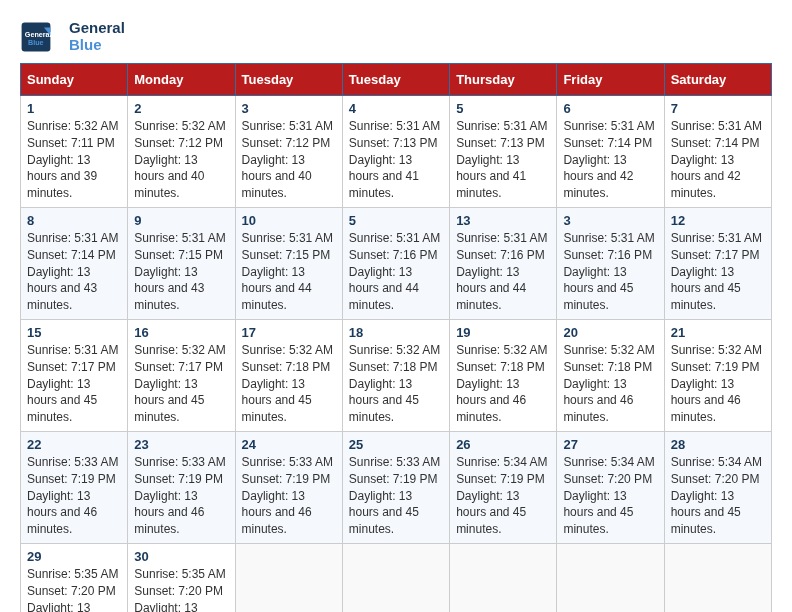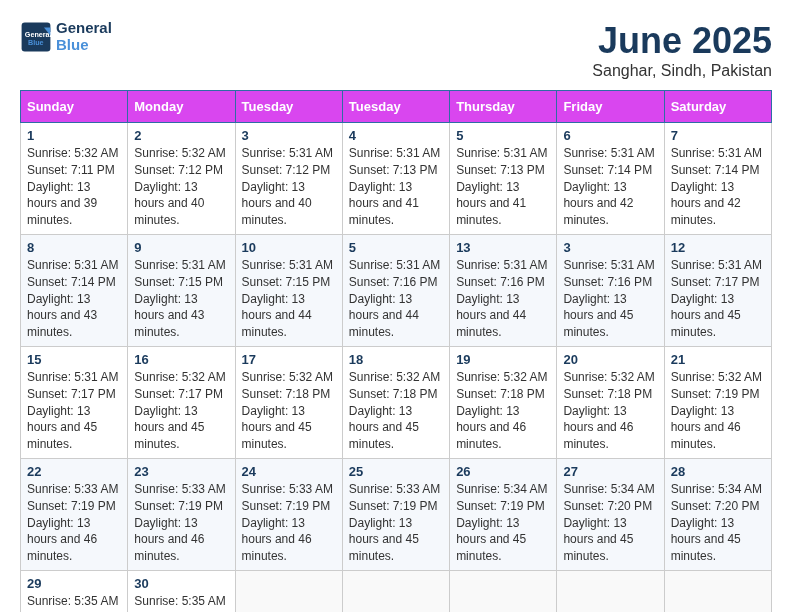--- a/index.html
+++ b/index.html
@@ -12,21 +12,21 @@
     }
     .header-area {
       display: flex;
       justify-content: space-between;
       align-items: flex-start;
       margin-bottom: 10px;
     }
     .logo {
       display: flex;
       align-items: center;
-      gap: 4px;
+      gap: 17px;
     }
     .logo-icon {
       width: 32px;
       height: 32px;
     }
     .title-area {
       text-align: right;
     }
     .month-title {
       font-size: 36px;
@@ -36,21 +36,21 @@
     .location {
       font-size: 16px;
       color: #333;
     }
     table {
       width: 100%;
       border-collapse: collapse;
       font-size: 11px;
     }
     thead th {
-      background-color: #d946ef;
+      background-color: #b91c1c;
       color: #fff;
       padding: 8px 6px;
       text-align: left;
       font-size: 13px;
       font-weight: bold;
       border: 1px solid #2e6da4;
     }
     tbody td {
       border: 1px solid #ccc;
       padding: 5px 6px;
@@ -87,24 +87,20 @@
       <rect x="2" y="2" width="36" height="36" rx="4" fill="#1a3a5c"></rect>
       <text x="6" y="20" font-size="9" fill="white" font-family="Arial" font-weight="bold">General</text>
       <text x="10" y="30" font-size="9" fill="#4a90d9" font-family="Arial" font-weight="bold">Blue</text>
       <polygon points="30,8 38,8 38,18" fill="#4a90d9"></polygon>
     </svg>
     <div>
       <div style="font-size:15px;font-weight:bold;color:#1a3a5c;line-height:1.1">General</div>
       <div style="font-size:15px;font-weight:bold;color:#4a90d9;line-height:1.1">Blue</div>
     </div>
   </div>
-  <div class="title-area">
-    <div class="month-title">June 2025</div>
-    <div class="location">Sanghar, Sindh, Pakistan</div>
-  </div>
 </div>
 
 <table>
   <thead>
     <tr>
       <th>Sunday</th>
       <th>Monday</th>
       <th>Tuesday</th>
       <th>Tuesday</th>
       <th>Thursday</th>

